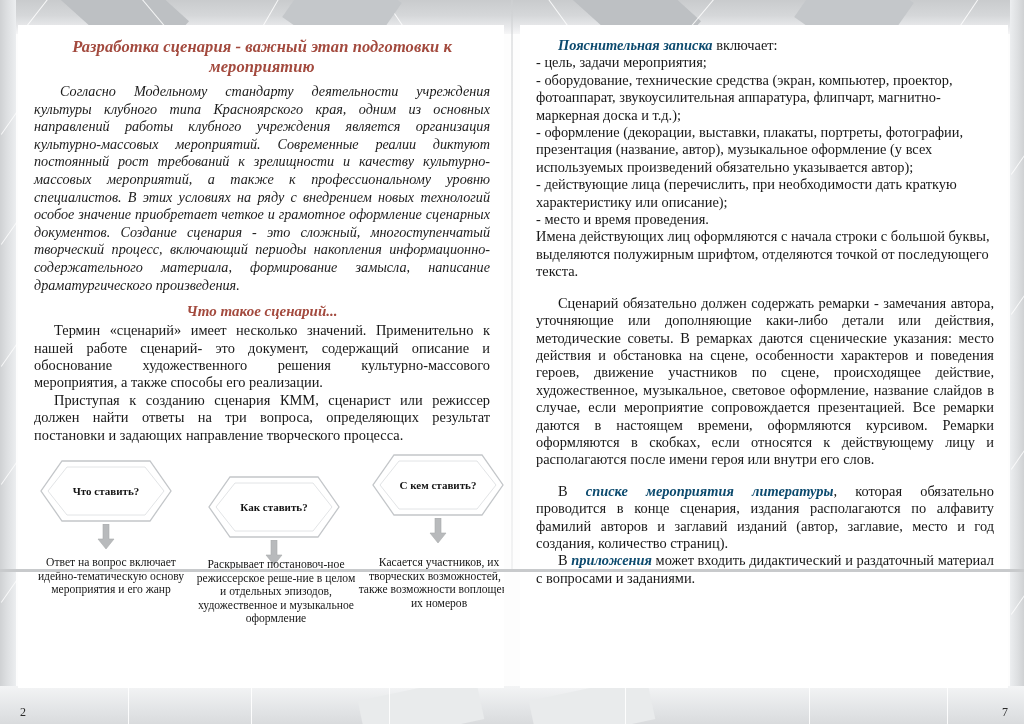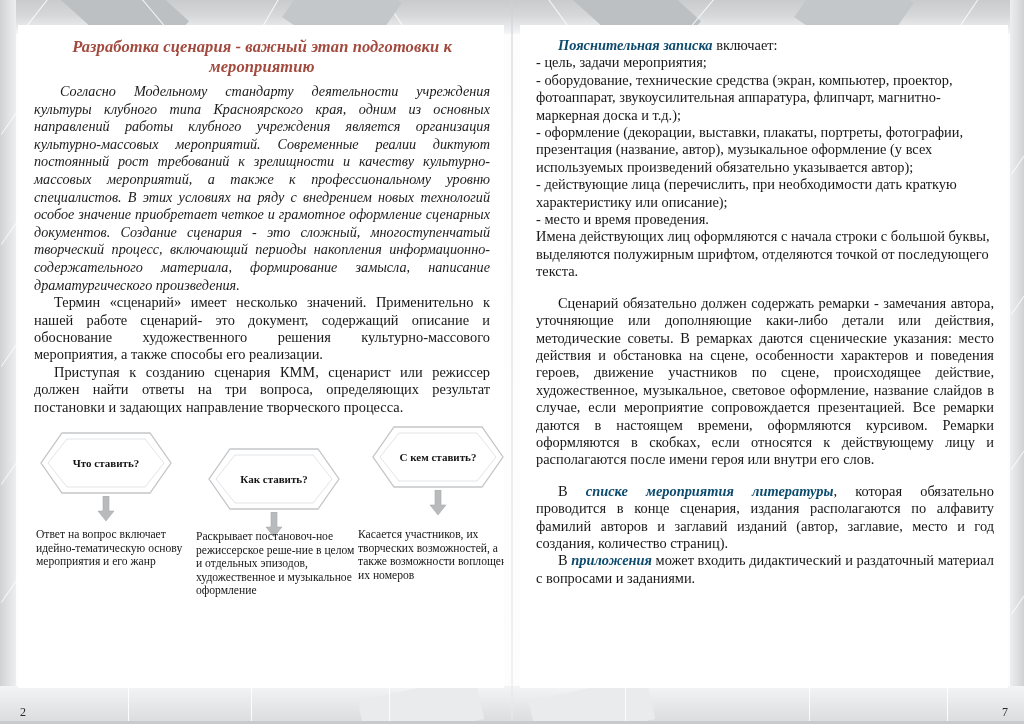--- a/index.html
+++ b/index.html
@@ -2,21 +2,21 @@
 <html><head>
 <meta charset="utf-8">
 <style>
   html,body{margin:0;padding:0;}
   body{
     width:1024px;height:724px;overflow:hidden;
     background:#ffffff;
     font-family:"Liberation Serif", serif;
   }
   .spread{
-    position:relative;width:1024px;height:724px;
+    position:relative;width:1024px;height:572px;
     display:flex;
     background:#ffffff;
   }
   
   .slide{
     position:relative;
     width:512px;height:724px;
     overflow:hidden;
     background:#ffffff;
     box-sizing:border-box;
@@ -134,21 +134,21 @@
   }
   .arrow{
     position:absolute;
     width:18px;height:26px;
   }
   .arrow svg{display:block;}
   .fbox{
     position:absolute;
     font-size:11.6px;line-height:13.6px;
     color:#161616;
-    text-align:left;
+    text-align:center;
   }
 
   
   .pagenum{
     position:absolute;
     font-size:12px;color:#2a2a2a;
     font-family:"Liberation Serif",serif;
   }
   .left .pagenum{left:20px;bottom:4px;}
   .right .pagenum{right:16px;bottom:4px;}
@@ -194,20 +194,21 @@
         <div class="seg" style="left:49%;"></div>
         <div class="seg" style="left:76%;"></div>
       </div>
 
       <div class="sheet">
 
         <h1 class="title">Разработка сценария - важный этап подготовки к мероприятию</h1>
 
         <p class="italic-body">Согласно Модельному стандарту деятельности учреждения культуры клубного типа Красноярского края, одним из основных направлений работы клубного учреждения является организация культурно-массовых мероприятий. Современные реалии диктуют постоянный рост требований к зрелищности и качеству культурно-массовых мероприятий, а также к профессиональному уровню специалистов. В этих условиях на ряду с внедрением новых технологий особое значение приобретает четкое и грамотное оформление сценарных документов. Создание сценария - это сложный, многоступенчатый творческий процесс, включающий периоды накопления информационно-содержательного материала, формирование замысла, написание драматургического произведения.</p>
 
+        <h2 class="subtitle">Что такое сценарий...</h2>
 
         <p class="body">Термин «сценарий» имеет несколько значений. Применительно к нашей работе сценарий- это документ, содержащий описание и обоснование художественного решения культурно-массового мероприятия, а также способы его реализации.</p>
 
         <p class="body">Приступая к созданию сценария КММ, сценарист или режиссер должен найти ответы на три вопроса, определяющих результат постановки и задающих направление творческого процесса.</p>
 
         <div class="flow">
 
           <div class="hexwrap" style="left:6px;top:6px;">
             <div class="hex">
               <svg width="132" height="62" viewBox="0 0 132 62" aria-hidden="true">

